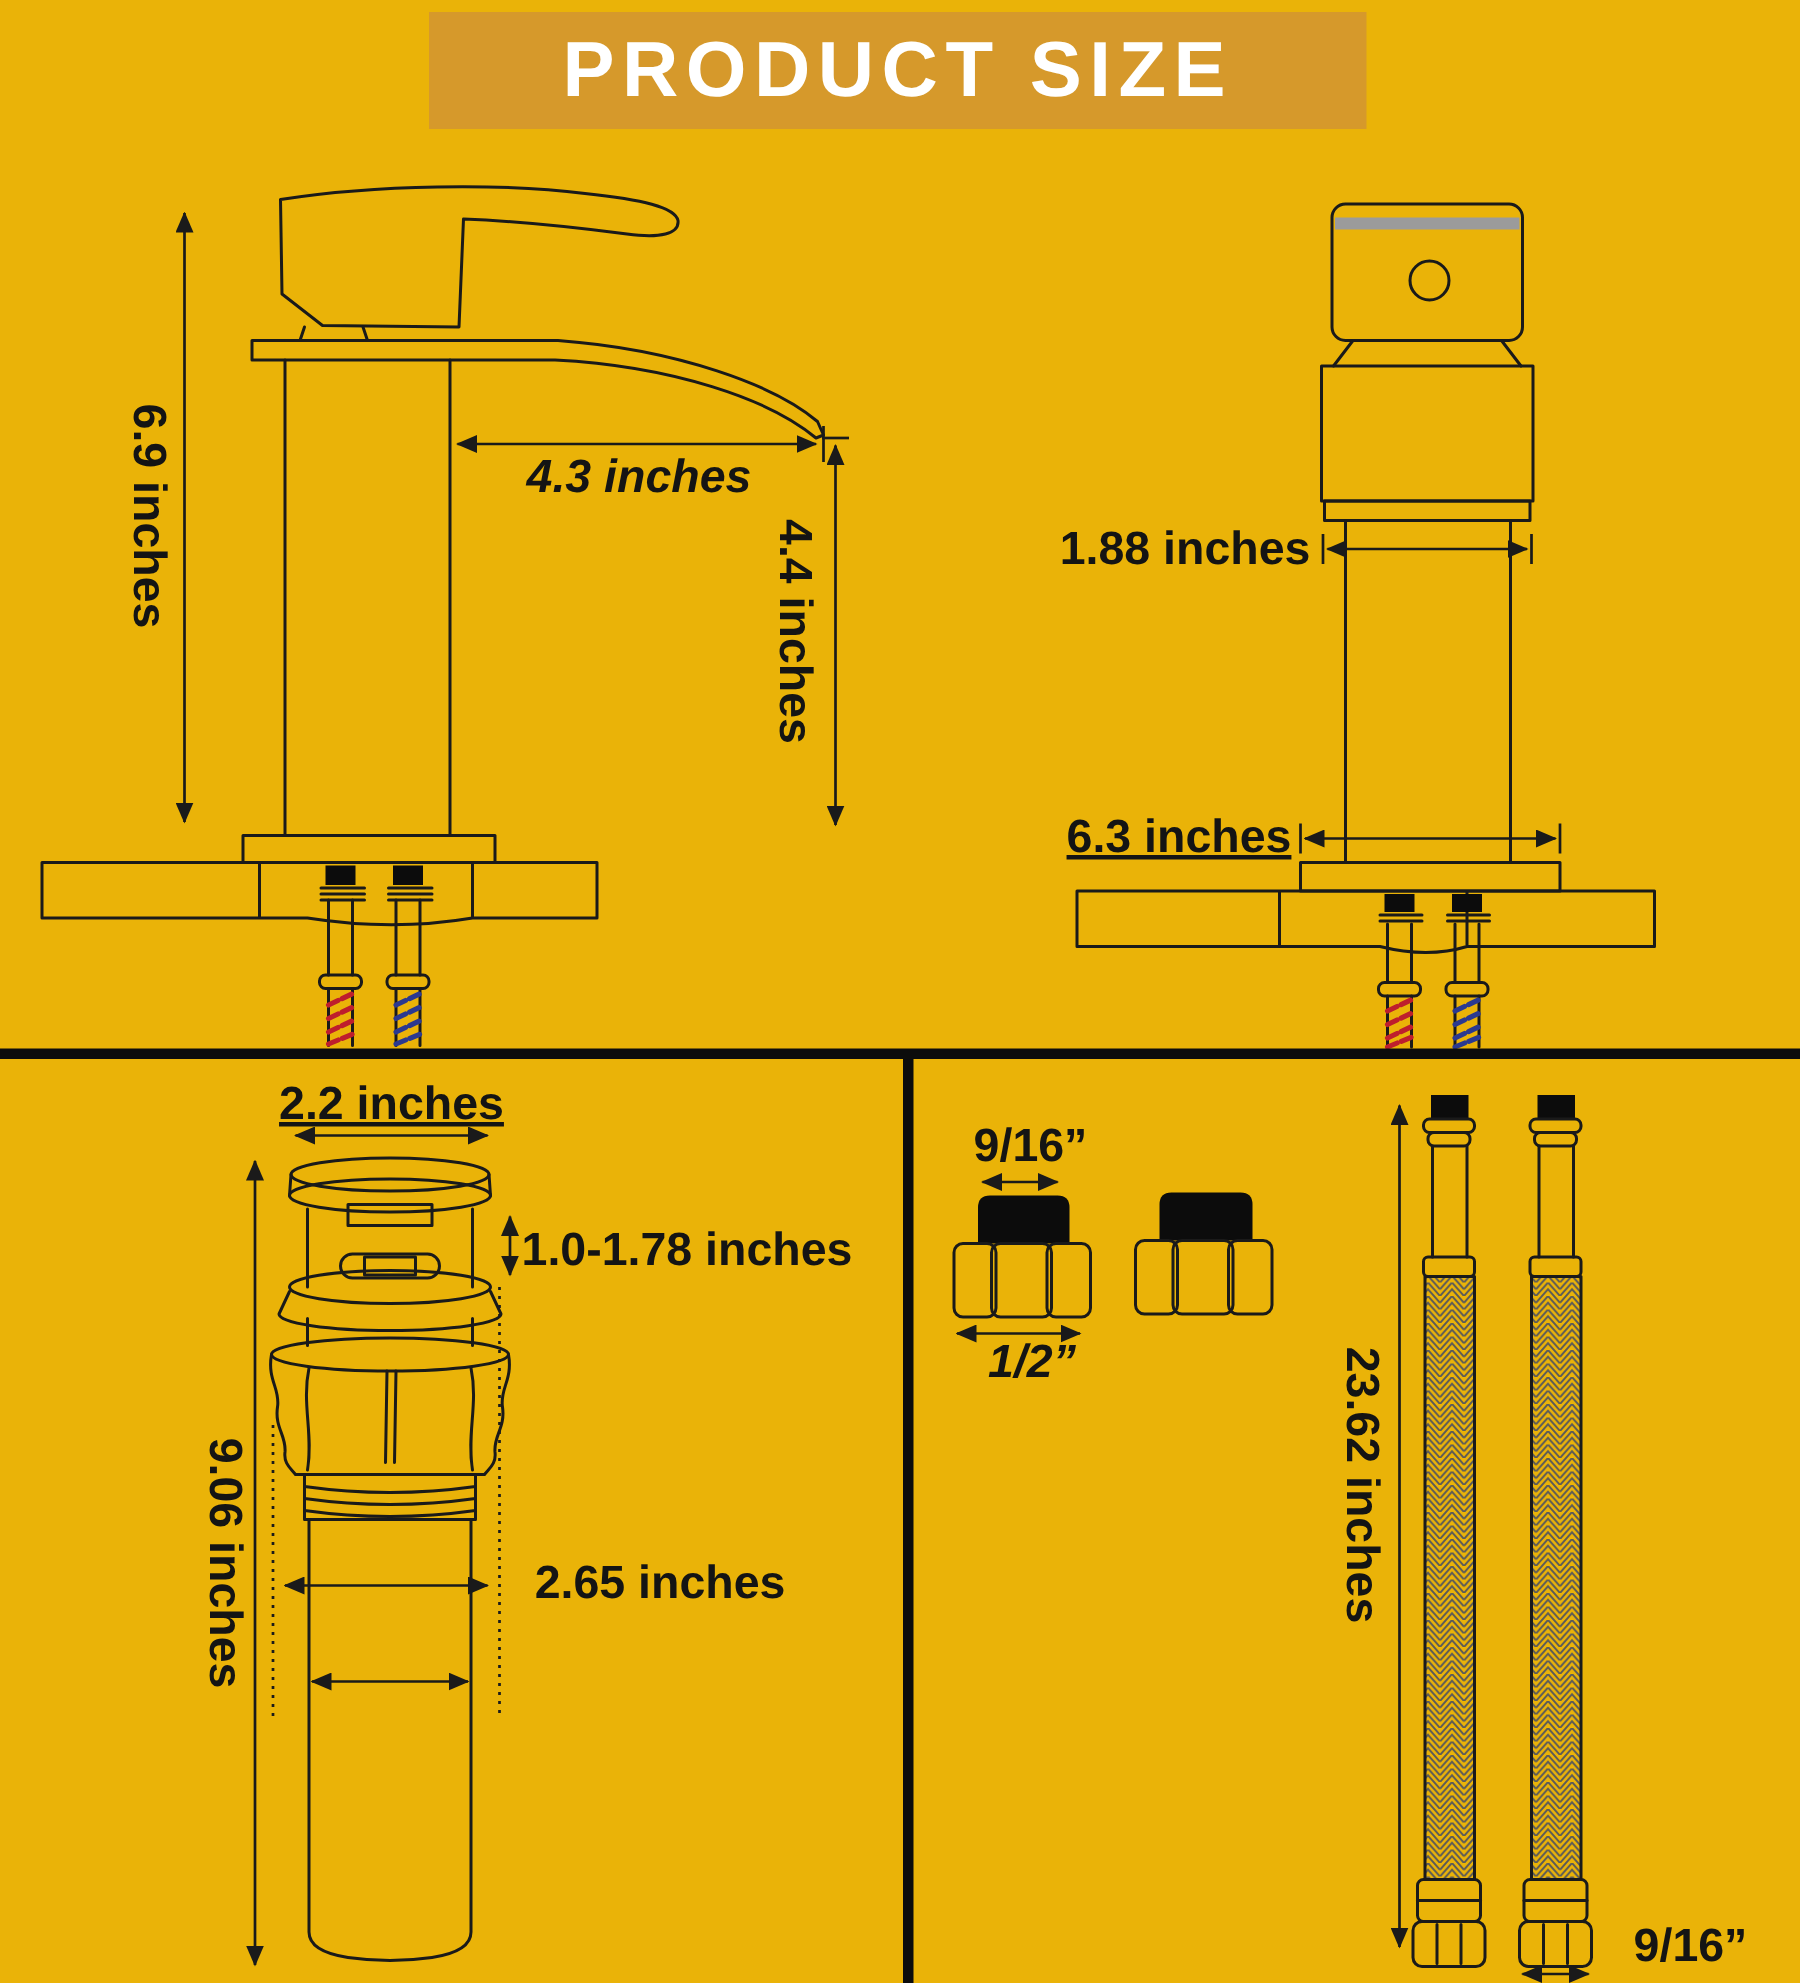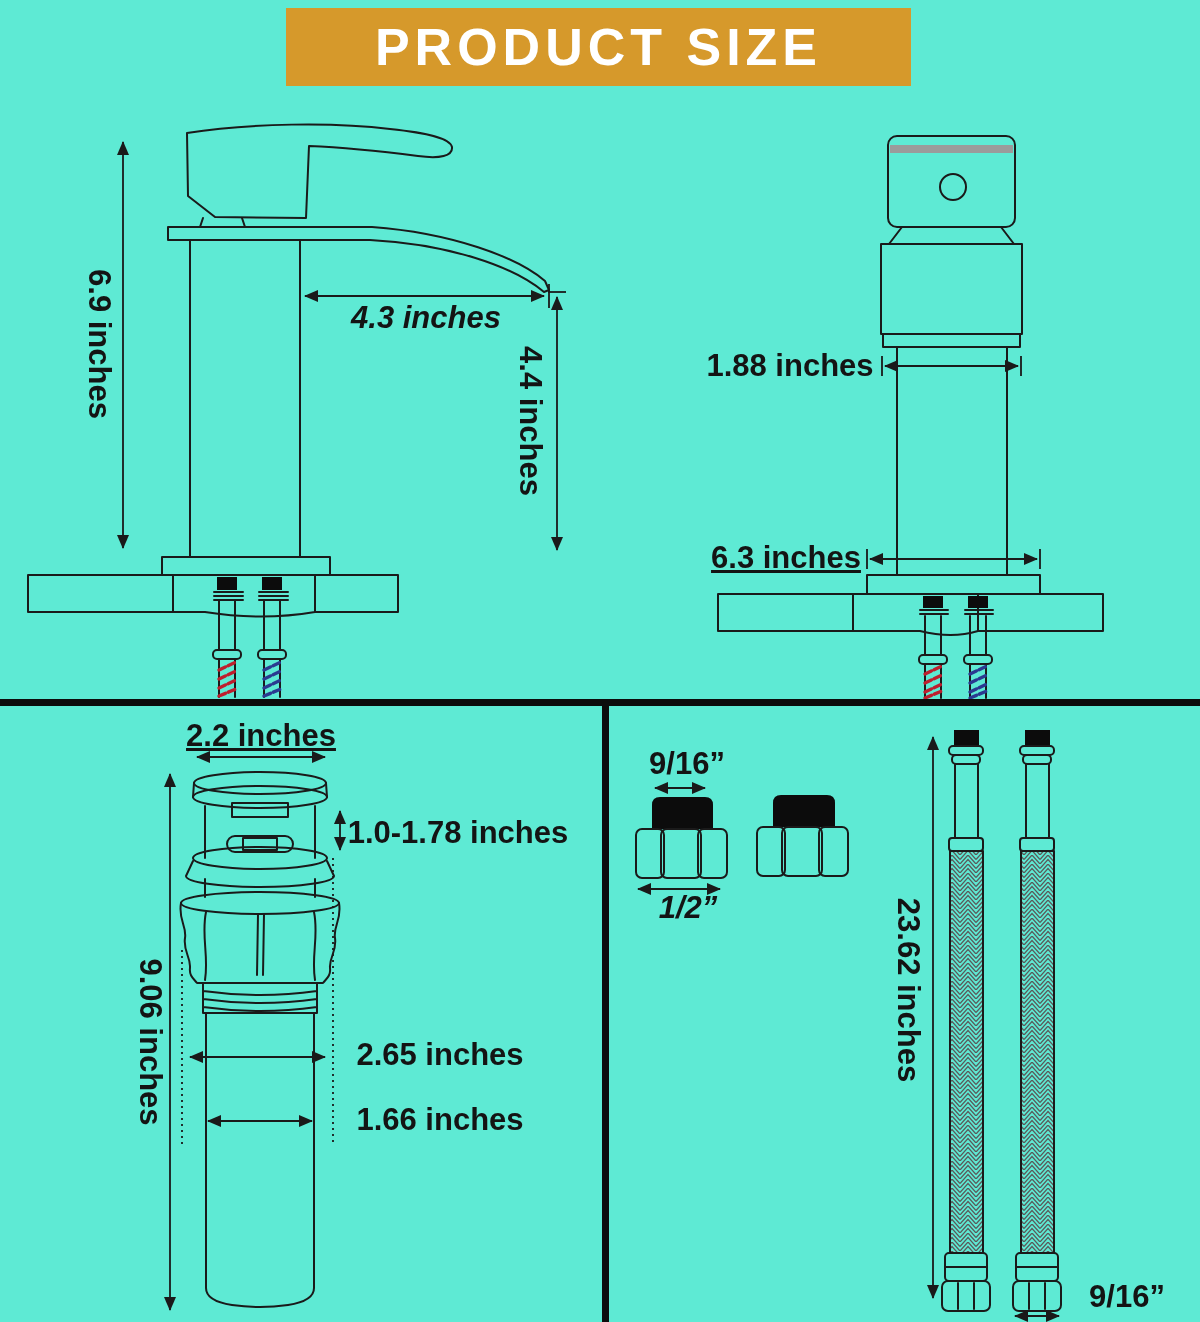--- a/index.html
+++ b/index.html
@@ -1,16 +1,16 @@
 <!DOCTYPE html>
 <html style="--banner: #D6992B; --hot: #BE1E2D; --cold: #2B3990; --line: #1a1a1a;"><head>
 <meta charset="utf-8">
 <style>
   html,body{margin:0;padding:0;background:#ffffff;}
-  #stage{position:relative;width:1200px;height:1322px;background:#5eead4;overflow:hidden;
+  #stage{position:relative;width:1200px;height:1322px;background:#eab308;overflow:hidden;
          font-family:"Liberation Sans",sans-serif;}
   .banner{position:absolute;left:286px;top:8px;width:625px;height:78px;
           background:var(--banner,#D6992B);color:#ffffff;
           font:700 52px/78px "Liberation Sans",sans-serif;
           text-align:center;letter-spacing:5px;}
   svg{position:absolute;left:0;top:0;}
   .art{stroke:var(--line,#1a1a1a);fill:none;stroke-width:2;stroke-linecap:round;stroke-linejoin:round;}
   .dimline{stroke:var(--line,#1a1a1a);fill:none;stroke-width:1.8;}
   .hot-hatch{stroke:var(--hot,#BE1E2D);}
   .cold-hatch{stroke:var(--cold,#2B3990);}
@@ -198,21 +198,20 @@
   <div class="dim-label" style="left:276px;top:298px;font-style:italic;">4.3 inches</div>
   <div class="dim-label rot" style="left:380px;top:401px;">4.4 inches</div>
 
   <div class="dim-label" style="left:640px;top:346px;">1.88 inches</div>
   <div class="dim-label" style="left:636px;top:538px;text-decoration:underline;">6.3 inches</div>
 
   <div class="dim-label" style="left:111px;top:716px;text-decoration:underline;">2.2 inches</div>
   <div class="dim-label" style="left:308px;top:813px;">1.0-1.78 inches</div>
   <div class="dim-label rot" style="left:0px;top:1022px;">9.06 inches</div>
   <div class="dim-label" style="left:290px;top:1035px;">2.65 inches</div>
-  <div class="dim-label" style="left:290px;top:1100px;">1.66 inches</div>
 
   <div class="dim-label" style="left:537px;top:744px;">9/16”</div>
   <div class="dim-label" style="left:538px;top:888px;font-style:italic;">1/2”</div>
 
   <div class="dim-label rot" style="left:758px;top:970px;">23.62 inches</div>
   <div class="dim-label" style="left:977px;top:1277px;">9/16”</div>
 
 </div>
 
 </body></html>

